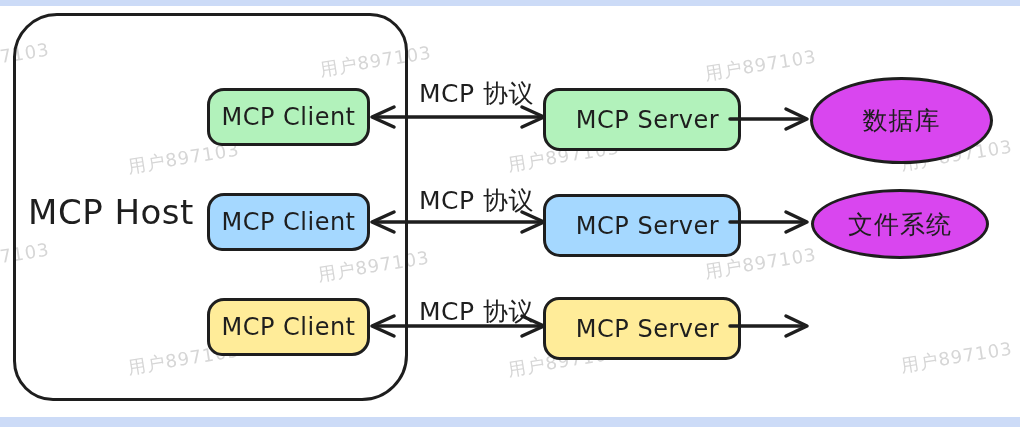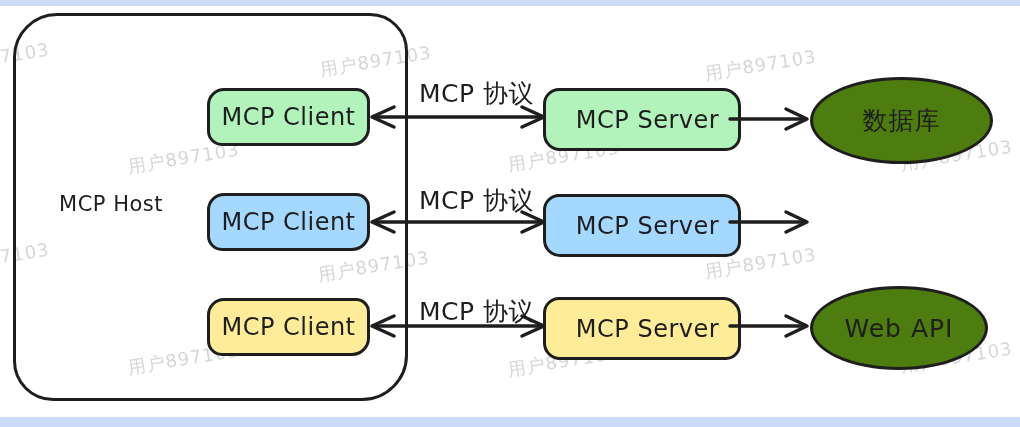--- a/index.html
+++ b/index.html
@@ -37,21 +37,21 @@
     position:absolute;z-index:2;
     left:13px;top:13px;width:389px;height:382px;
     border:3.5px solid var(--stroke);
     border-radius:44px 38px 46px 40px;
     background:transparent;
   }
   .host-label{
     position:absolute;z-index:3;
     left:15px;top:192px;width:192px;
     text-align:center;
-    font-size:21px;
+    font-size:34px;
     letter-spacing:0.5px;
   }
   .node{
     position:absolute;z-index:3;
     display:flex;align-items:center;justify-content:center;
     border:3px solid var(--stroke);
     font-size:24px;
     letter-spacing:0.5px;
     background:#fff;
   }
@@ -61,21 +61,21 @@
   .client.r3{top:298px;}
   .server{left:543px;width:181px;height:57px;border-radius:16px 18px 15px 17px;padding-left:11px;}
   .server.r1{top:88px;}
   .server.r2{top:194px;}
   .server.r3{top:297px;}
   .ellipse{
     position:absolute;z-index:3;
     display:flex;align-items:center;justify-content:center;
     border:3.5px solid var(--stroke);
     border-radius:50%;
-    background:#4d7c0f;
+    background:#d946ef;
     font-size:25px;
     letter-spacing:1px;
   }
   .ellipse.r1{left:810px;top:77px;width:177px;height:81px;}
   .ellipse.r2{left:811px;top:189px;width:172px;height:64px;}
   .ellipse.r3{left:810px;top:286px;width:172px;height:78px;}
 
   .proto-label{
     position:absolute;z-index:4;
     left:419px;
@@ -133,30 +133,30 @@
     <span>数据库</span>
   </div>
 
   <div class="node client r2" style="background-color: rgb(165, 216, 255);">
     <span>MCP Client</span>
   </div>
   <div class="proto-label r2">MCP 协议</div>
   <div class="node server r2" style="background-color: rgb(165, 216, 255);">
     <span>MCP Server</span>
   </div>
+  <div class="ellipse r2">
+    <span>文件系统</span>
+  </div>
 
   <div class="node client r3" style="background-color: rgb(255, 236, 153);">
     <span>MCP Client</span>
   </div>
   <div class="proto-label r3">MCP 协议</div>
   <div class="node server r3" style="background-color: rgb(255, 236, 153);">
     <span>MCP Server</span>
-  </div>
-  <div class="ellipse r3">
-    <span>Web API</span>
   </div>
 
   <svg class="arrows" width="1020" height="427" viewBox="0 0 1020 427">
 
     <g>
       <line x1="376" y1="117" x2="540" y2="117"></line>
       <polyline points="394,107 372,117 394,127"></polyline>
       <polyline points="522,107 544,117 522,127"></polyline>
     </g>
 

